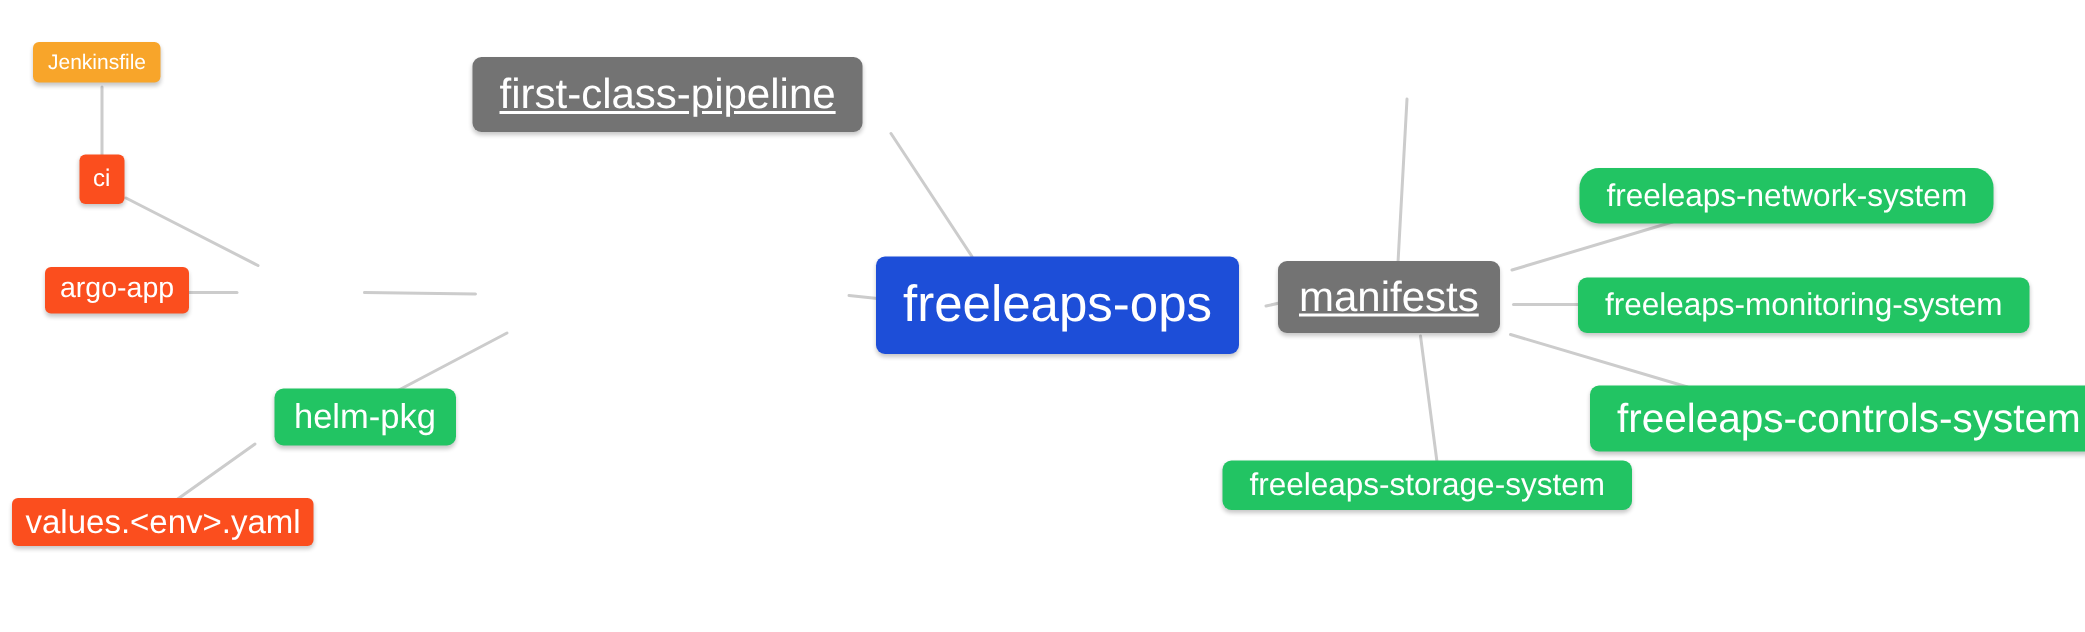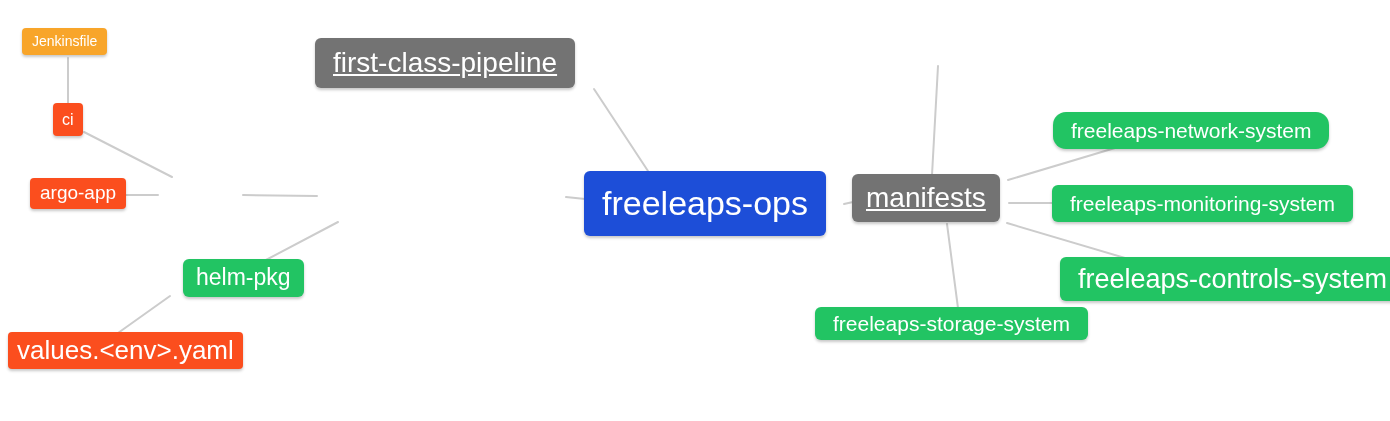--- a/index.html
+++ b/index.html
@@ -69,21 +69,21 @@
 
   <div class="node orange" style="left:22px;  top:28px;  font-size:14px; padding:5px 10px;">Jenkinsfile</div>
 
   <div class="node red" style="left:53px;  top:103px; font-size:16px; padding:7px 9px;">ci</div>
 
   <div class="node red" style="left:30px;  top:178px; font-size:19px; padding:4px 10px;text-align:right;">argo-app</div>
 
 
   <div class="node green" style="left:147px; top:259px; font-size:23px; padding:5px 13px;margin-left:36px;">helm-pkg</div>
 
-  <div class="node red" style="left:8px;   top:332px; font-size:26px; padding:3px 9px;">values.&lt;env&gt;.yaml</div>
+  <div class="node red" style="left:8px;   top:332px; font-size:22px; padding:3px 9px;">values.&lt;env&gt;.yaml</div>
 
   <div class="node blue" style="left:315px; top:38px;  font-size:28px; padding:8px 18px;">first-class-pipeline</div>
 
 
   <div class="node dark" style="left:584px; top:171px; font-size:34px; padding:12px 18px;">freeleaps-ops</div>
 
   <div class="node blue" style="left:852px; top:174px; font-size:28px; padding:7px 14px;">manifests</div>
 
 
   <div class="node green" style="left:1053px;top:112px; font-size:21px; padding:6px 18px;border-radius:13px;">freeleaps-network-system</div>

